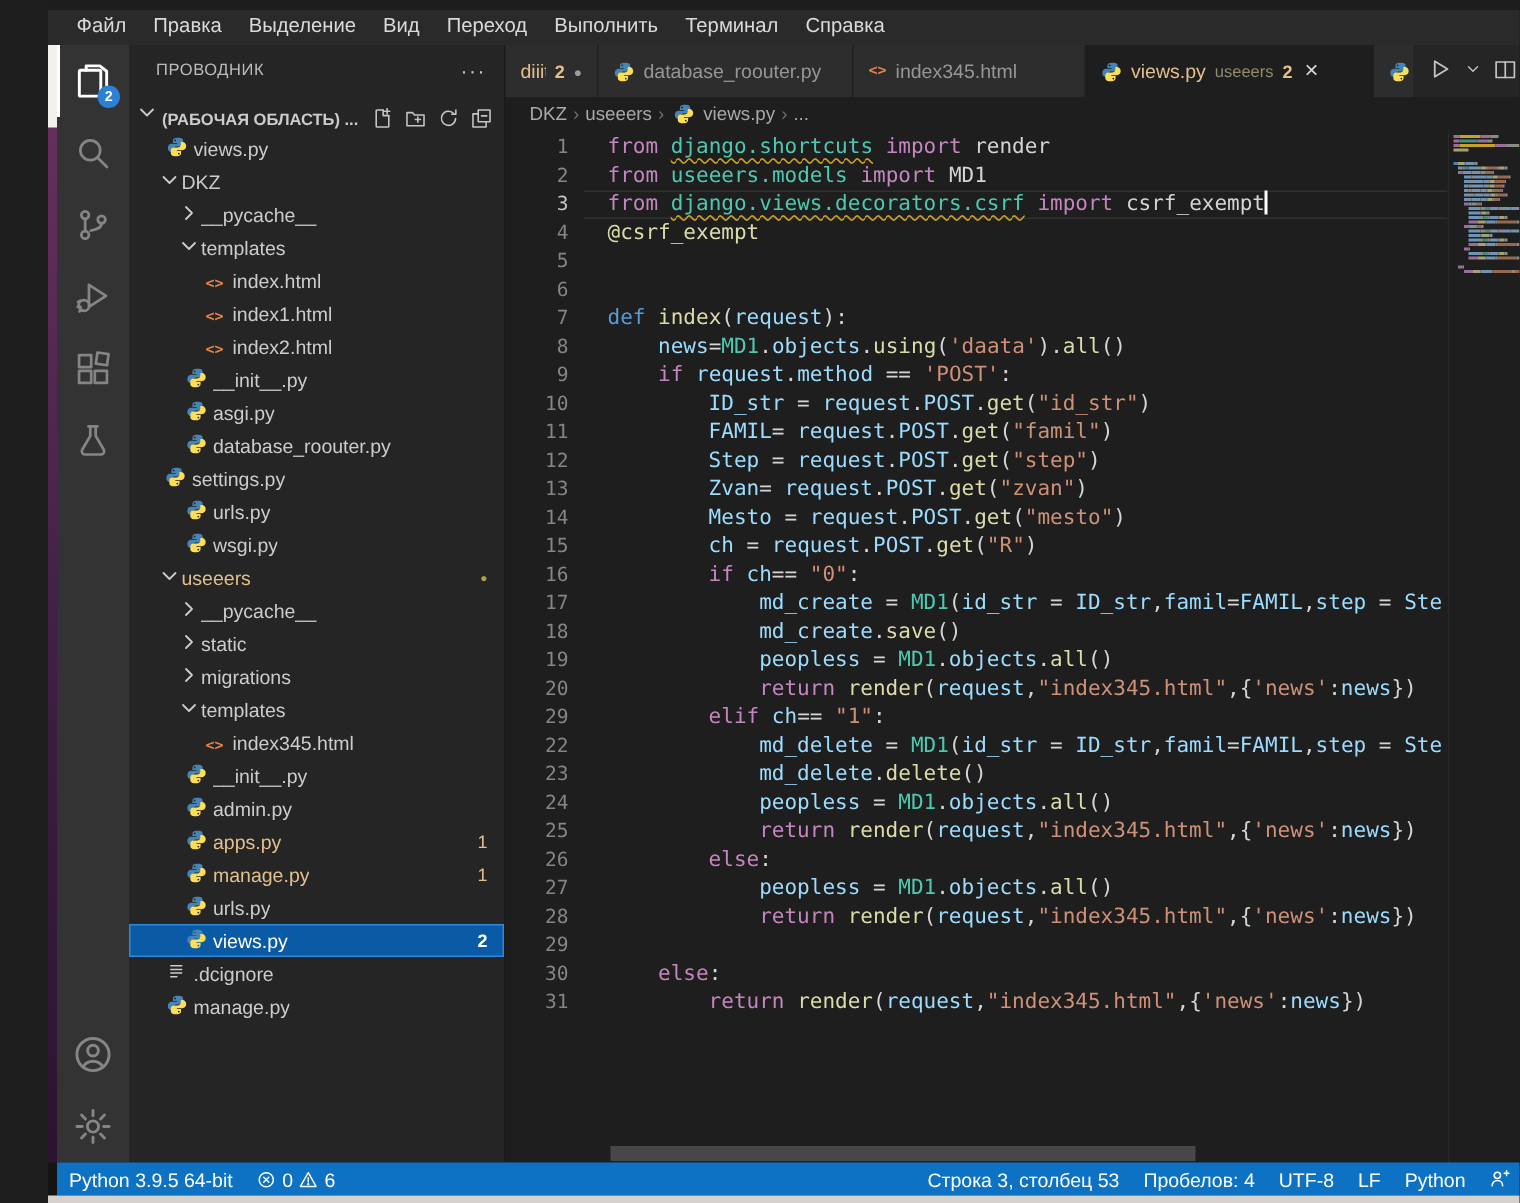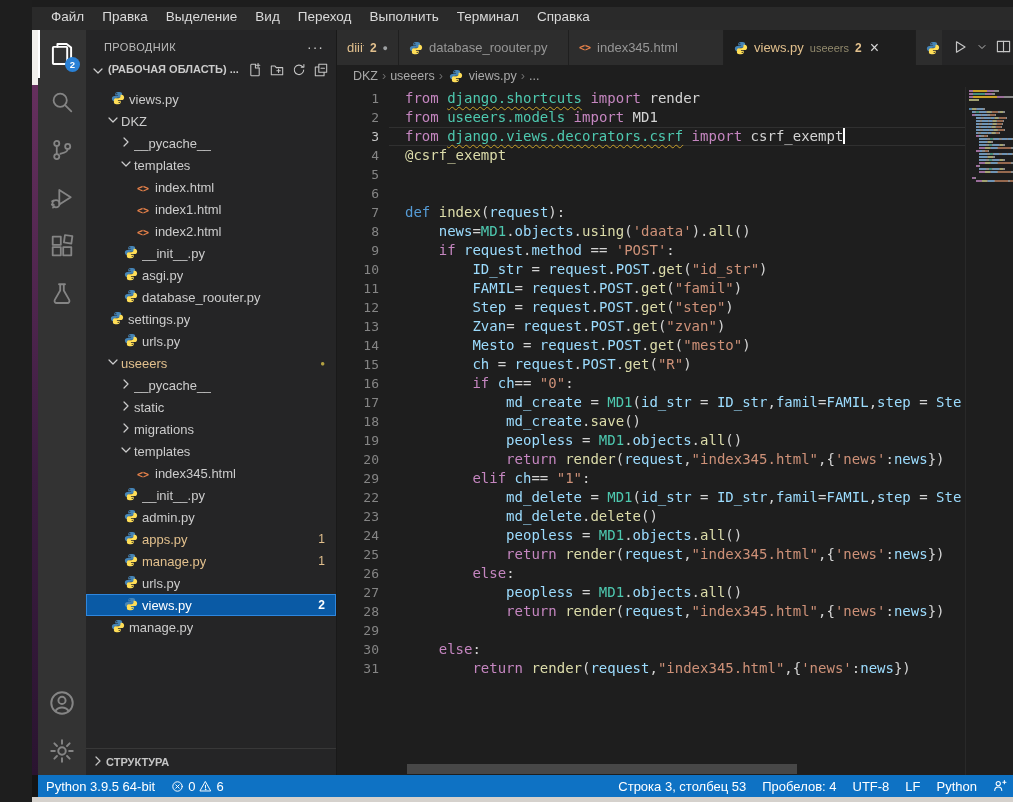--- a/index.html
+++ b/index.html
@@ -20,21 +20,21 @@
   
   #activitybar{position:absolute;left:6px;top:30px;width:48px;height:745px;background:#333333;display:flex;flex-direction:column;justify-content:space-between;}
   .act-item{position:relative;width:48px;height:48px;display:flex;align-items:center;justify-content:center;color:#858585;cursor:pointer;}
   .act-item.active{color:#ffffff;box-shadow:inset 2px 0 0 #ffffff;}
   .act-badge{position:absolute;right:6px;bottom:6px;min-width:15px;height:15px;border-radius:9px;background:var(--badge-bg);color:#fff;font-size:9.5px;font-weight:700;display:flex;align-items:center;justify-content:center;}
 
   
   #sidebar{position:absolute;left:54px;top:30px;width:251px;height:745px;background:#252526;border-right:1px solid #191919;box-sizing:border-box;overflow:hidden;}
   #sb-head{height:33px;display:flex;align-items:center;justify-content:space-between;padding:0 12px 0 18px;color:#bbbbbb;font-size:11px;letter-spacing:.4px;}
   #sb-head .more{color:#c5c5c5;font-size:14px;letter-spacing:1px;cursor:pointer;}
-  #sb-section{height:23px;display:flex;align-items:flex-start;background:#252526;color:#cccccc;font-size:11px;font-weight:700;padding:0 8px 0 4px;}
+  #sb-section{height:23px;display:flex;align-items:flex-end;background:#252526;color:#cccccc;font-size:11px;font-weight:700;padding:0 8px 0 4px;}
   #sb-section .ws-label{flex:1;white-space:nowrap;overflow:hidden;margin-left:2px;}
   .sec-act{display:flex;gap:8px;color:#c5c5c5;}
   .sec-act .ico{cursor:pointer;}
   #tree{position:absolute;left:0;top:58px;right:0;}
   .tree-row{height:22px;display:flex;align-items:center;font-size:13px;color:#cccccc;position:relative;cursor:pointer;white-space:nowrap;}
   .tree-row .chev{width:16px;color:#cccccc;flex:none;}
   .tree-row .ficon{width:18px;flex:none;}
   .tree-row .lbl{overflow:hidden;text-overflow:ellipsis;}
   .tree-row .lbl.mod{color:var(--modified);}
   .tree-row .rbadge{position:absolute;right:11px;font-size:12px;color:var(--modified);}
@@ -313,20 +313,29 @@
         </div>
         <div class="tree-row" style="padding-left: 38px;">
           <span class="ficon"><span class="ico">
               <svg width="14" height="14" viewBox="0 0 16 16">
                 <path fill="#4584b6" d="M7.9 1c-1.9 0-3 .9-3 2.2V5h3.2v.6H3.9C2.2 5.6 1 6.9 1 8.7c0 1.8 1.2 3.1 2.9 3.1h1.2V9.9c0-1.3 1.1-2.3 2.4-2.3h3c1.2 0 2.2-1 2.2-2.2V3.2C12.7 1.9 11.6 1 9.9 1H7.9zM6.6 2.3a.7.7 0 110 1.4.7.7 0 010-1.4z"></path>
                 <path fill="#ffde57" d="M8.1 15c1.9 0 3-.9 3-2.2V11H7.9v-.6h4.2c1.7 0 2.9-1.3 2.9-3.1 0-1.8-1.2-3.1-2.9-3.1h-1.2v1.9c0 1.3-1.1 2.3-2.4 2.3h-3c-1.2 0-2.2 1-2.2 2.2v2.2C3.3 14.1 4.4 15 6.1 15h2zm1.3-1.3a.7.7 0 110-1.4.7.7 0 010 1.4z"></path>
               </svg>
             </span></span>
           <span class="lbl">urls.py</span>
         </div>
+        <div class="tree-row" style="padding-left: 38px;">
+          <span class="ficon"><span class="ico">
+              <svg width="14" height="14" viewBox="0 0 16 16">
+                <path fill="#4584b6" d="M7.9 1c-1.9 0-3 .9-3 2.2V5h3.2v.6H3.9C2.2 5.6 1 6.9 1 8.7c0 1.8 1.2 3.1 2.9 3.1h1.2V9.9c0-1.3 1.1-2.3 2.4-2.3h3c1.2 0 2.2-1 2.2-2.2V3.2C12.7 1.9 11.6 1 9.9 1H7.9zM6.6 2.3a.7.7 0 110 1.4.7.7 0 010-1.4z"></path>
+                <path fill="#ffde57" d="M8.1 15c1.9 0 3-.9 3-2.2V11H7.9v-.6h4.2c1.7 0 2.9-1.3 2.9-3.1 0-1.8-1.2-3.1-2.9-3.1h-1.2v1.9c0 1.3-1.1 2.3-2.4 2.3h-3c-1.2 0-2.2 1-2.2 2.2v2.2C3.3 14.1 4.4 15 6.1 15h2zm1.3-1.3a.7.7 0 110-1.4.7.7 0 010 1.4z"></path>
+              </svg>
+            </span></span>
+          <span class="lbl">wsgi.py</span>
+        </div>
         <div class="tree-row" style="padding-left: 19px;">
           <span class="chev"><span class="ico">
               <svg xmlns="http://www.w3.org/2000/svg" width="16" height="16" viewBox="0 0 16 16" fill="none" stroke="currentColor" stroke-width="1.2" stroke-linecap="round" stroke-linejoin="round">
                 <path d="M4 6l4 4 4-4"></path>
               </svg>
             </span></span>
           <span class="lbl mod">useeers</span>
           <span class="rdot">●</span>
         </div>
         <div class="tree-row" style="padding-left: 32px;">
@@ -417,36 +426,36 @@
               <svg width="14" height="14" viewBox="0 0 16 16">
                 <path fill="#4584b6" d="M7.9 1c-1.9 0-3 .9-3 2.2V5h3.2v.6H3.9C2.2 5.6 1 6.9 1 8.7c0 1.8 1.2 3.1 2.9 3.1h1.2V9.9c0-1.3 1.1-2.3 2.4-2.3h3c1.2 0 2.2-1 2.2-2.2V3.2C12.7 1.9 11.6 1 9.9 1H7.9zM6.6 2.3a.7.7 0 110 1.4.7.7 0 010-1.4z"></path>
                 <path fill="#ffde57" d="M8.1 15c1.9 0 3-.9 3-2.2V11H7.9v-.6h4.2c1.7 0 2.9-1.3 2.9-3.1 0-1.8-1.2-3.1-2.9-3.1h-1.2v1.9c0 1.3-1.1 2.3-2.4 2.3h-3c-1.2 0-2.2 1-2.2 2.2v2.2C3.3 14.1 4.4 15 6.1 15h2zm1.3-1.3a.7.7 0 110-1.4.7.7 0 010 1.4z"></path>
               </svg>
             </span></span>
           <span class="lbl">views.py</span>
           <span class="rbadge">2</span>
         </div>
         <div class="tree-row" style="padding-left: 25px;">
           <span class="ficon"><span class="ico">
+              <svg xmlns="http://www.w3.org/2000/svg" width="13" height="13" viewBox="0 0 16 16" fill="none" stroke="currentColor" stroke-width="1.2" stroke-linecap="round" stroke-linejoin="round">
+                <path d="M3.5 3.5h9M3.5 6.5h9M3.5 9.5h9M3.5 12.5h5"></path>
+              </svg>
+            </span></span>
+          <span class="lbl">.dcignore</span>
+        </div>
+        <div class="tree-row" style="padding-left: 25px;">
+          <span class="ficon"><span class="ico">
               <svg width="14" height="14" viewBox="0 0 16 16">
                 <path fill="#4584b6" d="M7.9 1c-1.9 0-3 .9-3 2.2V5h3.2v.6H3.9C2.2 5.6 1 6.9 1 8.7c0 1.8 1.2 3.1 2.9 3.1h1.2V9.9c0-1.3 1.1-2.3 2.4-2.3h3c1.2 0 2.2-1 2.2-2.2V3.2C12.7 1.9 11.6 1 9.9 1H7.9zM6.6 2.3a.7.7 0 110 1.4.7.7 0 010-1.4z"></path>
                 <path fill="#ffde57" d="M8.1 15c1.9 0 3-.9 3-2.2V11H7.9v-.6h4.2c1.7 0 2.9-1.3 2.9-3.1 0-1.8-1.2-3.1-2.9-3.1h-1.2v1.9c0 1.3-1.1 2.3-2.4 2.3h-3c-1.2 0-2.2 1-2.2 2.2v2.2C3.3 14.1 4.4 15 6.1 15h2zm1.3-1.3a.7.7 0 110-1.4.7.7 0 010 1.4z"></path>
               </svg>
             </span></span>
           <span class="lbl">manage.py</span>
         </div>
       </div>
-    <div id="outline">
-      <span class="chev" id="outline-chev"><span class="ico">
-            <svg xmlns="http://www.w3.org/2000/svg" width="16" height="16" viewBox="0 0 16 16" fill="none" stroke="currentColor" stroke-width="1.2" stroke-linecap="round" stroke-linejoin="round">
-              <path d="M6 4l4 4-4 4"></path>
-            </svg>
-          </span></span>
-      <span>СТРУКТУРА</span>
-    </div>
   </div>
 
   <div id="editor">
     <div id="tabbar">
       <div id="tabs">
           <div class="tab" style="width: 62px;">
             <span class="label mod">diiits</span>
             <span class="tbadge">2</span>
             <span class="tdot">●</span>
           </div>

